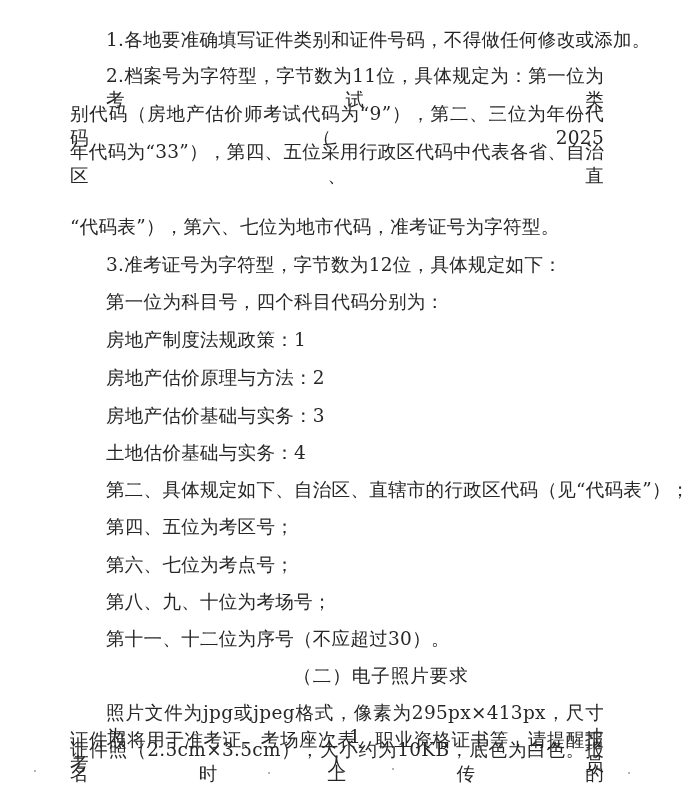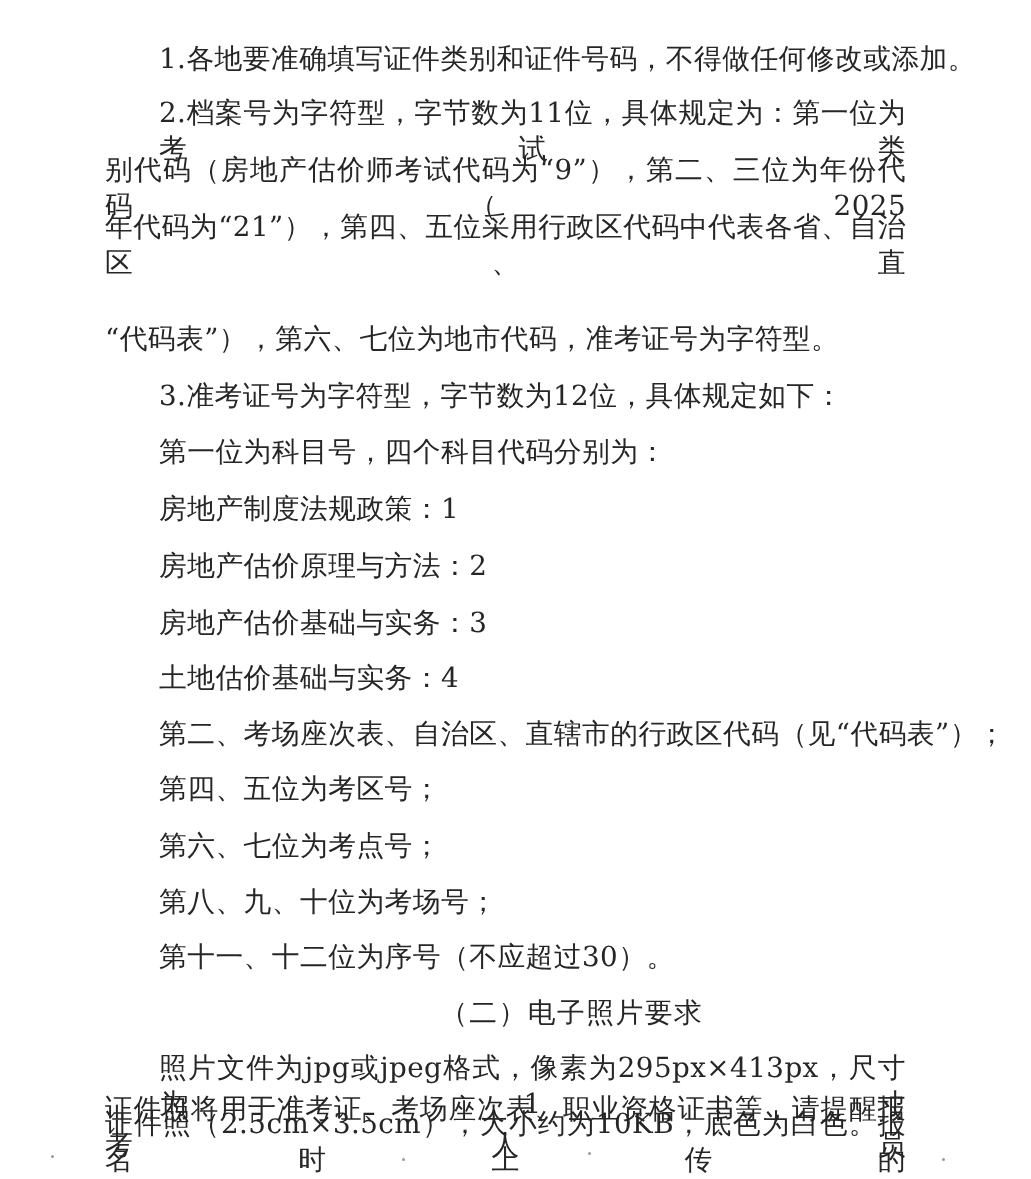--- a/index.html
+++ b/index.html
@@ -20,29 +20,29 @@
   .line.heading { left: 114px; letter-spacing: 1px; text-align: center; }
   .dot { position: absolute; width: 2px; height: 2px; background: #9a9a9a; border-radius: 1px; }
 </style>
 </head>
 <body>
 
 <div class="page" data-name="document-page">
   <div class="line indent" data-name="item-1-certificate-info" style="top:28px">1.各地要准确填写证件类别和证件号码，不得做任何修改或添加。</div>
   <div class="line indent justify" data-name="item-2-file-number-line-1" style="top:68px">2.档案号为字符型，字节数为11位，具体规定为：第一位为考试类</div>
   <div class="line justify" data-name="item-2-file-number-line-2" style="top:107px">别代码（房地产估价师考试代码为“9”），第二、三位为年份代码（2025</div>
-  <div class="line justify" data-name="item-2-file-number-line-3" style="top:147px">年代码为“21”），第四、五位采用行政区代码中代表各省、自治区、直</div>
+  <div class="line justify" data-name="item-2-file-number-line-3" style="top:147px">年代码为“33”），第四、五位采用行政区代码中代表各省、自治区、直</div>
   <div class="line" data-name="item-2-file-number-line-5" style="top:225px">“代码表”），第六、七位为地市代码，准考证号为字符型。</div>
   <div class="line indent" data-name="item-3-admission-number" style="top:265px">3.准考证号为字符型，字节数为12位，具体规定如下：</div>
   <div class="line indent" data-name="subject-code-intro" style="top:304px">第一位为科目号，四个科目代码分别为：</div>
   <div class="line indent" data-name="subject-code-1" style="top:343px">房地产制度法规政策：1</div>
   <div class="line indent" data-name="subject-code-2" style="top:383px">房地产估价原理与方法：2</div>
   <div class="line indent" data-name="subject-code-3" style="top:422px">房地产估价基础与实务：3</div>
   <div class="line indent" data-name="subject-code-4" style="top:461px">土地估价基础与实务：4</div>
-  <div class="line indent" data-name="digits-2-3-rule" style="top:501px">第二、考场座次表、自治区、直辖市的行政区代码（见“代码表”）；</div>
+  <div class="line indent" data-name="digits-2-3-rule" style="top:501px">第二、具体规定如下、自治区、直辖市的行政区代码（见“代码表”）；</div>
   <div class="line indent" data-name="digits-4-5-rule" style="top:540px">第四、五位为考区号；</div>
   <div class="line indent" data-name="digits-8-10-rule" style="top:618px">第八、九、十位为考场号；</div>
   <div class="line indent" data-name="digits-6-7-rule" style="top:579px">第六、七位为考点号；</div>
   <div class="line indent" data-name="digits-11-12-rule" style="top:658px">第十一、十二位为序号（不应超过30）。</div>
   <div class="line heading" data-name="section-heading-photo-requirements" style="top:611px">（二）电子照片要求</div>
   <div class="line indent justify" data-name="photo-requirements-line-1" style="top:650px">照片文件为jpg或jpeg格式，像素为295px×413px，尺寸为1寸</div>
   <div class="line justify" data-name="photo-requirements-line-2" style="top:689px">证件照（2.5cm×3.5cm），大小约为10KB，底色为白色。报名时上传的</div>
   <div class="line justify" data-name="photo-requirements-line-3" style="top:728px">证件照将用于准考证、考场座次表、职业资格证书等，请提醒报考人员</div>
 
   <span class="dot" data-name="scan-speck" style="left:34px;top:770px"></span>

